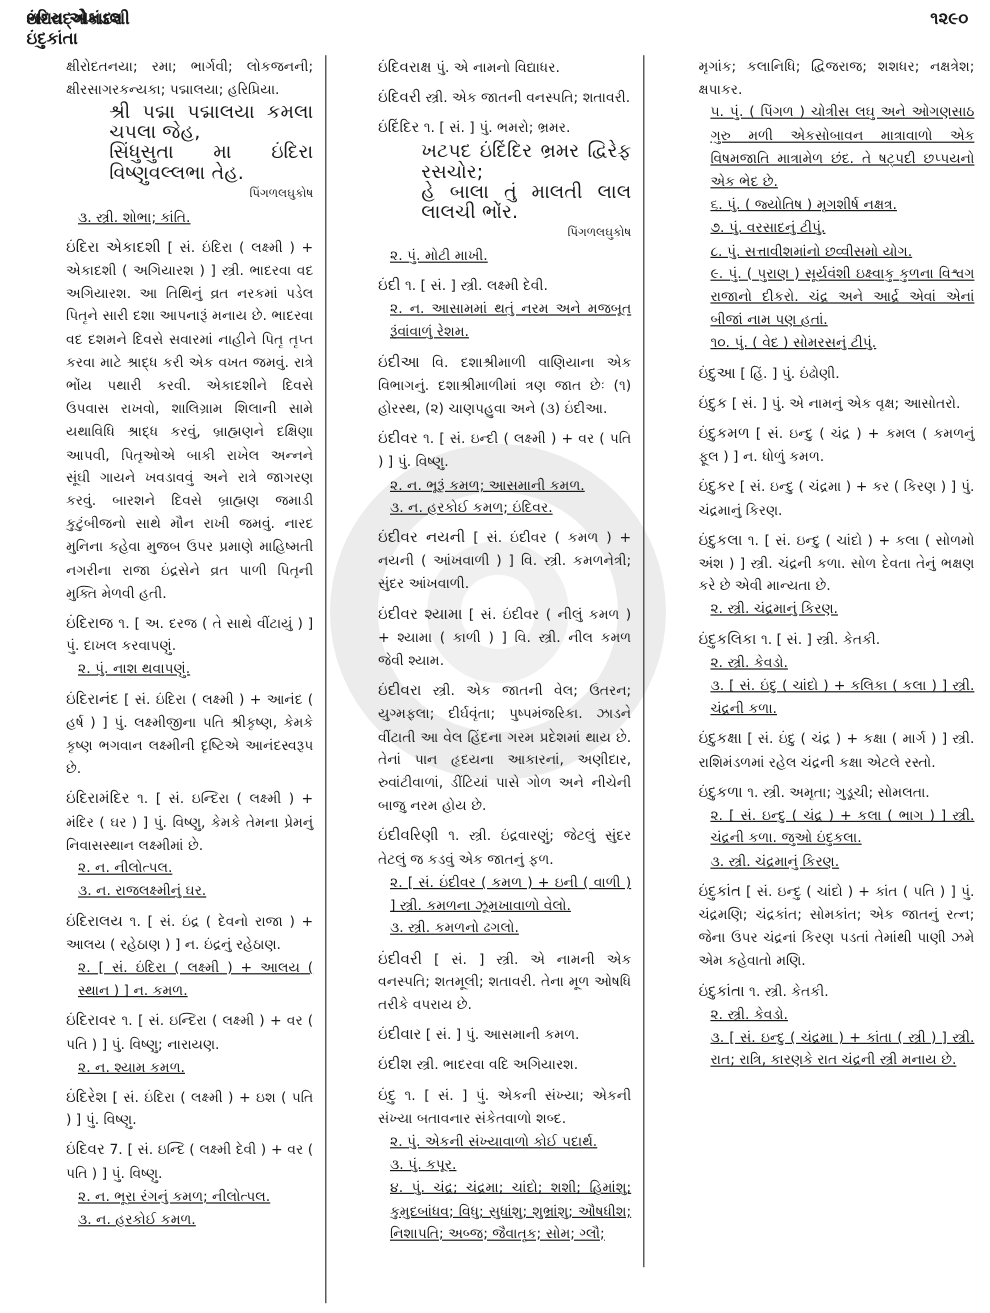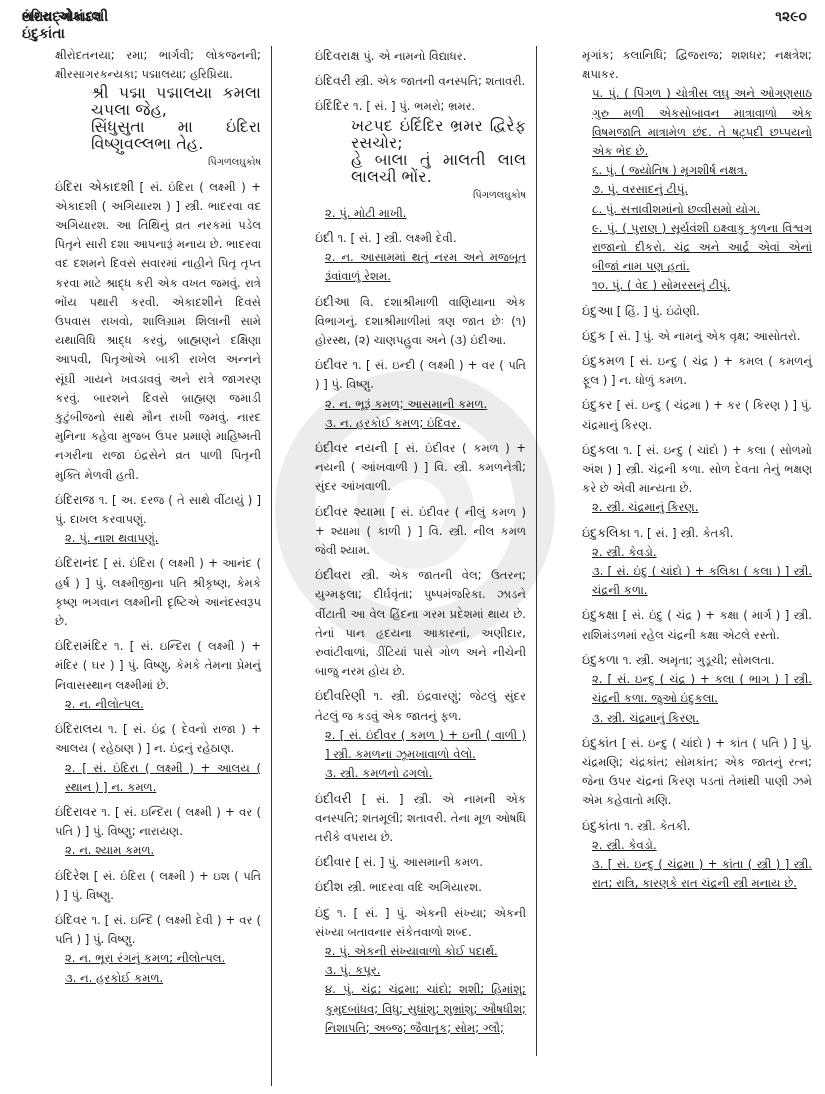--- a/index.html
+++ b/index.html
@@ -45,29 +45,29 @@
   <div class="guide-left">
     <div>ઇંદિરા એકાદશી</div>
     <div>ઇંદુકાંતા</div>
   </div>
   <div class="title">ભગવદ્ગોમંડલ</div>
   <div class="pageno">૧૨૯૦</div>
 </div>
 
 <div class="columns">
   <div class="col col1">
-      <div class="entry"><span class="cont">ક્ષીરોદતનયા; રમા; ભાર્ગવી; લોકજનની; ક્ષીરસાગરકન્યકા; પદ્માલયા; હરિપ્રિયા.</span><span class="quote">શ્રી પદ્મા પદ્માલયા કમલા ચપલા જેહ,</span><span class="quote">સિંધુસુતા મા ઇંદિરા વિષ્ણુવલ્લભા તેહ.</span><span class="src">પિંગળલઘુકોષ</span></div>
+      <div class="entry"><span class="cont">ક્ષીરોદતનયા; રમા; ભાર્ગવી; લોકજનની; ક્ષીરસાગરકન્યકા; પદ્માલયા; હરિપ્રિયા.</span><span class="quote">શ્રી પદ્મા પદ્માલયા કમલા ચપલા જેહ,</span><span class="quote">સિંધુસુતા મા ઇંદિરા વિષ્ણુવલ્લભા તેહ.</span><span class="src">પિંગળલઘુકોષ</span><span class="sense">૩. સ્ત્રી. શોભા; કાંતિ.</span></div>
       <div class="entry"><span class="hw">ઇંદિરા એકાદશી</span> <span>[ સં. ઇંદિરા ( લક્ષ્મી ) + એકાદશી ( અગિયારશ ) ] સ્ત્રી. ભાદરવા વદ અગિયારશ. આ તિથિનું વ્રત નરકમાં પડેલ પિતૃને સારી દશા આપનારૂં મનાય છે. ભાદરવા વદ દશમને દિવસે સવારમાં નાહીને પિતૃ તૃપ્ત કરવા માટે શ્રાદ્ધ કરી એક વખત જમવું. રાત્રે ભોંય પથારી કરવી. એકાદશીને દિવસે ઉપવાસ રાખવો, શાલિગ્રામ શિલાની સામે યથાવિધિ શ્રાદ્ધ કરવું, બ્રાહ્મણને દક્ષિણા આપવી, પિતૃઓએ બાકી રાખેલ અન્નને સૂંઘી ગાયને ખવડાવવું અને રાત્રે જાગરણ કરવું. બારશને દિવસે બ્રાહ્મણ જમાડી કુટુંબીજનો સાથે મૌન રાખી જમવું. નારદ મુનિના કહેવા મુજબ ઉપર પ્રમાણે માહિષ્મતી નગરીના રાજા ઇંદ્રસેને વ્રત પાળી પિતૃની મુક્તિ મેળવી હતી.</span></div>
       <div class="entry"><span class="hw">ઇંદિરાજ</span> <span>૧. [ અ. દરજ ( તે સાથે વીંટાયું ) ] પું. દાખલ કરવાપણું.</span><span class="sense">૨. પું. નાશ થવાપણું.</span></div>
       <div class="entry"><span class="hw">ઇંદિરાનંદ</span> <span>[ સં. ઇંદિરા ( લક્ષ્મી ) + આનંદ ( હર્ષ ) ] પું. લક્ષ્મીજીના પતિ શ્રીકૃષ્ણ, કેમકે કૃષ્ણ ભગવાન લક્ષ્મીની દૃષ્ટિએ આનંદસ્વરૂપ છે.</span></div>
-      <div class="entry"><span class="hw">ઇંદિરામંદિર</span> <span>૧. [ સં. ઇન્દિરા ( લક્ષ્મી ) + મંદિર ( ઘર ) ] પું. વિષ્ણુ, કેમકે તેમના પ્રેમનું નિવાસસ્થાન લક્ષ્મીમાં છે.</span><span class="sense">૨. ન. નીલોત્પલ.</span></div>
+      <div class="entry"><span class="hw">ઇંદિરામંદિર</span> <span>૧. [ સં. ઇન્દિરા ( લક્ષ્મી ) + મંદિર ( ઘર ) ] પું. વિષ્ણુ, કેમકે તેમના પ્રેમનું નિવાસસ્થાન લક્ષ્મીમાં છે.</span><span class="sense">૨. ન. નીલોત્પલ.</span><span class="sense">૩. ન. રાજલક્ષ્મીનું ઘર.</span></div>
       <div class="entry"><span class="hw">ઇંદિરાલય</span> <span>૧. [ સં. ઇંદ્ર ( દેવનો રાજા ) + આલય ( રહેઠાણ ) ] ન. ઇંદ્રનું રહેઠાણ.</span><span class="sense">૨. [ સં. ઇંદિરા ( લક્ષ્મી ) + આલય ( સ્થાન ) ] ન. કમળ.</span></div>
       <div class="entry"><span class="hw">ઇંદિરાવર</span> <span>૧. [ સં. ઇન્દિરા ( લક્ષ્મી ) + વર ( પતિ ) ] પું. વિષ્ણુ; નારાયણ.</span><span class="sense">૨. ન. શ્યામ કમળ.</span></div>
       <div class="entry"><span class="hw">ઇંદિરેશ</span> <span>[ સં. ઇંદિરા ( લક્ષ્મી ) + ઇશ ( પતિ ) ] પું. વિષ્ણુ.</span></div>
-      <div class="entry"><span class="hw">ઇંદિવર</span> <span>૧. [ સં. ઇન્દિ ( લક્ષ્મી દેવી ) + વર ( પતિ ) ] પું. વિષ્ણુ.</span><span class="sense">૨. ન. ભૂરા રંગનું કમળ; નીલોત્પલ.</span><span class="sense">૩. ન. હરકોઈ કમળ.</span></div>
+      <div class="entry"><span class="hw">ઇંદિવર</span> <span>7. [ સં. ઇન્દિ ( લક્ષ્મી દેવી ) + વર ( પતિ ) ] પું. વિષ્ણુ.</span><span class="sense">૨. ન. ભૂરા રંગનું કમળ; નીલોત્પલ.</span><span class="sense">૩. ન. હરકોઈ કમળ.</span></div>
     </div>
   <div class="col col2">
       <div class="entry"><span class="hw">ઇંદિવરાક્ષ</span> <span>પું. એ નામનો વિદ્યાધર.</span></div>
       <div class="entry"><span class="hw">ઇંદિવરી</span> <span>સ્ત્રી. એક જાતની વનસ્પતિ; શતાવરી.</span></div>
       <div class="entry"><span class="hw">ઇંદિંદિર</span> <span>૧. [ સં. ] પું. ભમરો; ભ્રમર.</span><span class="quote">ખટપદ ઇંદિંદિર ભ્રમર દ્વિરેફ રસચોર;</span><span class="quote">હે બાલા તું માલતી લાલ લાલચી ભોંર.</span><span class="src">પિંગળલઘુકોષ</span><span class="sense">૨. પું. મોટી માખી.</span></div>
       <div class="entry"><span class="hw">ઇંદી</span> <span>૧. [ સં. ] સ્ત્રી. લક્ષ્મી દેવી.</span><span class="sense">૨. ન. આસામમાં થતું નરમ અને મજબૂત રૂંવાંવાળું રેશમ.</span></div>
       <div class="entry"><span class="hw">ઇંદીઆ</span> <span>વિ. દશાશ્રીમાળી વાણિયાના એક વિભાગનું. દશાશ્રીમાળીમાં ત્રણ જાત છેઃ (૧) હોરસ્થ, (૨) ચાણપહુવા અને (૩) ઇંદીઆ.</span></div>
       <div class="entry"><span class="hw">ઇંદીવર</span> <span>૧. [ સં. ઇન્દી ( લક્ષ્મી ) + વર ( પતિ ) ] પું. વિષ્ણુ.</span><span class="sense">૨. ન. ભૂરૂં કમળ; આસમાની કમળ.</span><span class="sense">૩. ન. હરકોઈ કમળ; ઇંદિવર.</span></div>
       <div class="entry"><span class="hw">ઇંદીવર નયની</span> <span>[ સં. ઇંદીવર ( કમળ ) + નયની ( આંખવાળી ) ] વિ. સ્ત્રી. કમળનેત્રી; સુંદર આંખવાળી.</span></div>
       <div class="entry"><span class="hw">ઇંદીવર શ્યામા</span> <span>[ સં. ઇંદીવર ( નીલું કમળ ) + શ્યામા ( કાળી ) ] વિ. સ્ત્રી. નીલ કમળ જેવી શ્યામ.</span></div>

